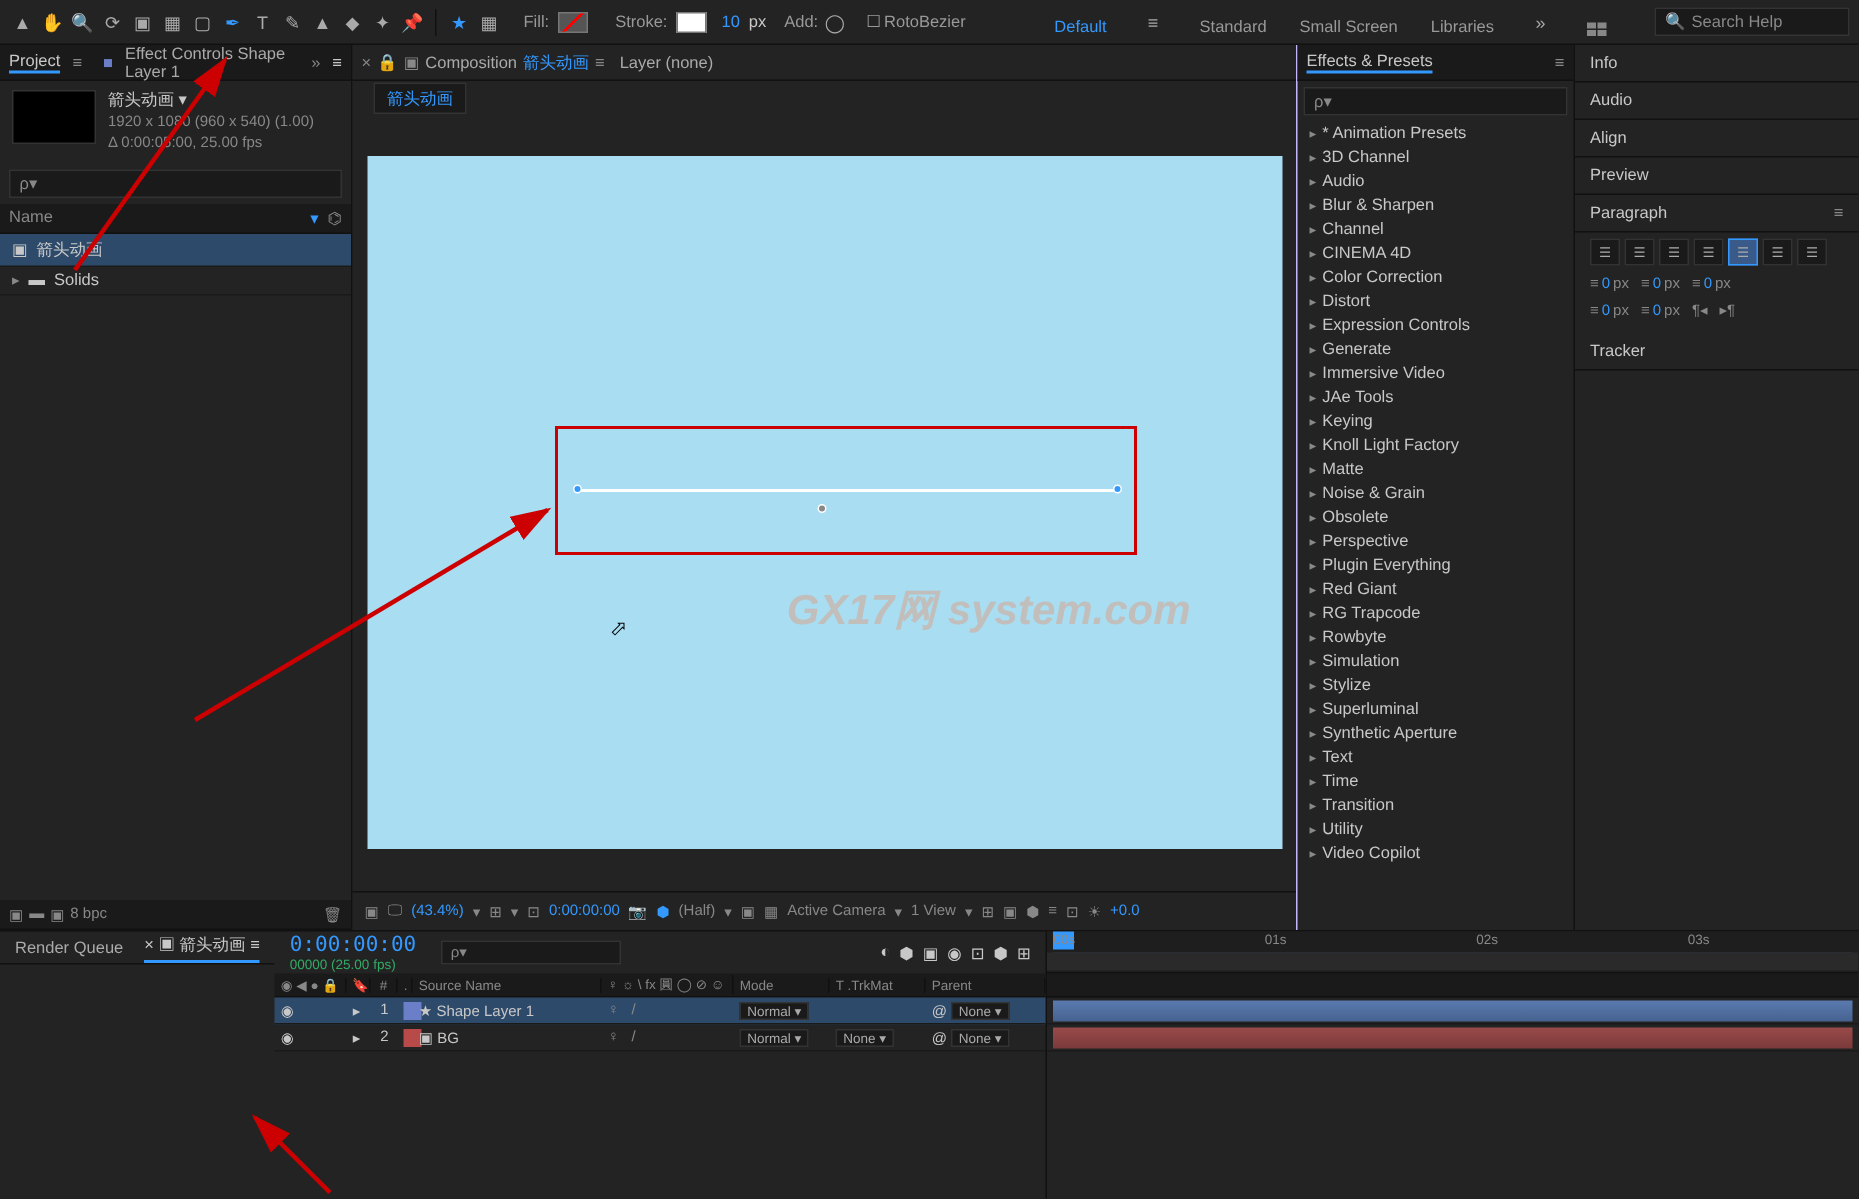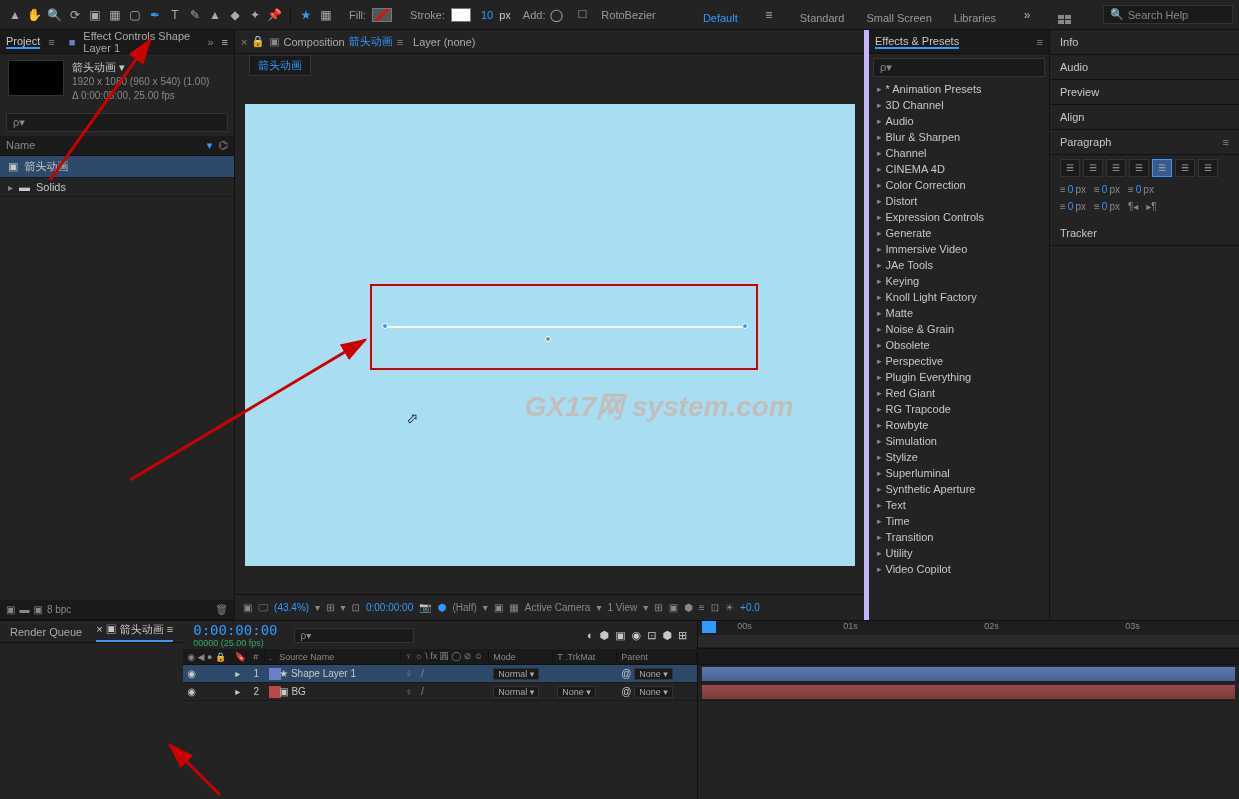--- a/index.html
+++ b/index.html
@@ -18,21 +18,21 @@
 .px-val { color: #3399ff; margin: 0 4px; }
 .workspace-tabs { margin-left: auto; display: flex; gap: 22px; align-items: flex-end; }
 .ws-tab { color: #999; cursor: pointer; }
 .ws-tab.active { color: #3399ff; }
 .search-box { background: #1a1a1a; border: 1px solid #333; padding: 2px 6px; margin-left: 10px; width: 130px; color: #888; display: flex; align-items: center; gap: 4px; }
 
 
 .main-row { display: flex; height: 590px; }
 .project-panel { width: 235px; background: #232323; border-right: 1px solid #111; display: flex; flex-direction: column; }
 .center-col { flex: 1; display: flex; flex-direction: column; background: #1a1a1a; }
-.effects-panel { width: 185px; background: #232323; border-left: 5px solid #c4b5fd; display: flex; flex-direction: column; }
+.effects-panel { width: 185px; background: #232323; border-left: 1px solid #c4b5fd; display: flex; flex-direction: column; }
 .right-panels { width: 190px; background: #232323; border-left: 1px solid #111; }
 
 
 .panel-tabs { display: flex; align-items: center; height: 24px; background: #1a1a1a; border-bottom: 1px solid #111; padding: 0 6px; gap: 8px; }
 .panel-tab { color: #aaa; cursor: pointer; display: flex; align-items: center; gap: 4px; }
 .panel-tab.active { color: #c8c8c8; border-bottom: 2px solid #3399ff; }
 .menu-icon { margin-left: auto; color: #888; }
 
 
 .comp-info { padding: 6px 8px; display: flex; gap: 8px; }
@@ -151,21 +151,21 @@
     <div class="tool-btn">▦</div>
     <span class="fill-label">Fill:</span>
     <div class="fill-swatch none"></div>
     <span class="fill-label">Stroke:</span>
     <div class="stroke-swatch"></div>
     <span class="px-val">10</span>
     <span>px</span>
     <span class="fill-label" style="margin-left:10px">Add:</span>
     <div class="tool-btn">◯</div>
     <span style="margin-left:10px;color:#999">☐</span>
-    <span style="margin-left:12px;color:#999">RotoBezier</span>
+    <span style="margin-left:0;color:#999">RotoBezier</span>
   </div>
   <div class="workspace-tabs">
     <span class="ws-tab active">Default</span>
     <span class="tool-btn">≡</span>
     <span class="ws-tab">Standard</span>
     <span class="ws-tab">Small Screen</span>
     <span class="ws-tab">Libraries</span>
     <span class="tool-btn">»</span>
     <div class="grid-icon">
         <span></span>
@@ -322,24 +322,24 @@
   </div>
 
   <div class="right-panels">
     <div class="side-panel-row">
         <span class="side-panel-title">Info</span>
       </div>
     <div class="side-panel-row">
         <span class="side-panel-title">Audio</span>
       </div>
     <div class="side-panel-row">
+        <span class="side-panel-title">Align</span>
+      </div>
+    <div class="side-panel-row">
         <span class="side-panel-title">Preview</span>
-      </div>
-    <div class="side-panel-row">
-        <span class="side-panel-title">Align</span>
       </div>
     <div class="side-panel-row">
         <span class="side-panel-title">Paragraph</span>
         <span class="menu-icon">≡</span>
       </div>
     <div class="para-buttons">
       <div class="para-btn">☰</div>
       <div class="para-btn">☰</div>
       <div class="para-btn">☰</div>
       <div class="para-btn">☰</div>
@@ -430,21 +430,21 @@
             <div class="tlc parent-col"><span>@</span> <span class="dropdown-sm">None ▾</span></div>
           </div>
         </div>
     </div>
     <div class="tl-right">
       <div class="ruler">
         <div class="ruler-work"></div>
         <div class="ruler-bar"></div>
         <div class="playhead"></div>
         <div id="ticks">
-            <div class="tick" style="left: 4px; padding-left: 35px;">00s</div>
+            <div class="tick" style="left: 4px;">00s</div>
             <div class="tick" style="left: 145px;">01s</div>
             <div class="tick" style="left: 286px;">02s</div>
             <div class="tick" style="left: 427px;">03s</div>
             <div class="tick" style="left: 568px; font-style: italic;">04s</div>
             <div class="tick" style="left: 709px;">05s</div>
           </div>
       </div>
       <div class="tl-header-row-r"></div>
       <div class="tl-track-area" id="tl-tracks">
           <div class="track-row">

